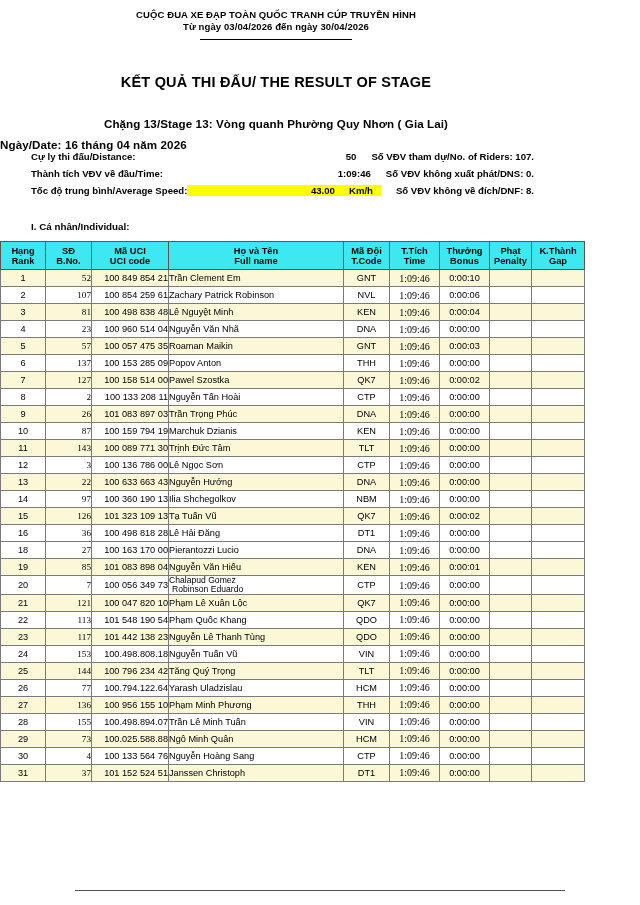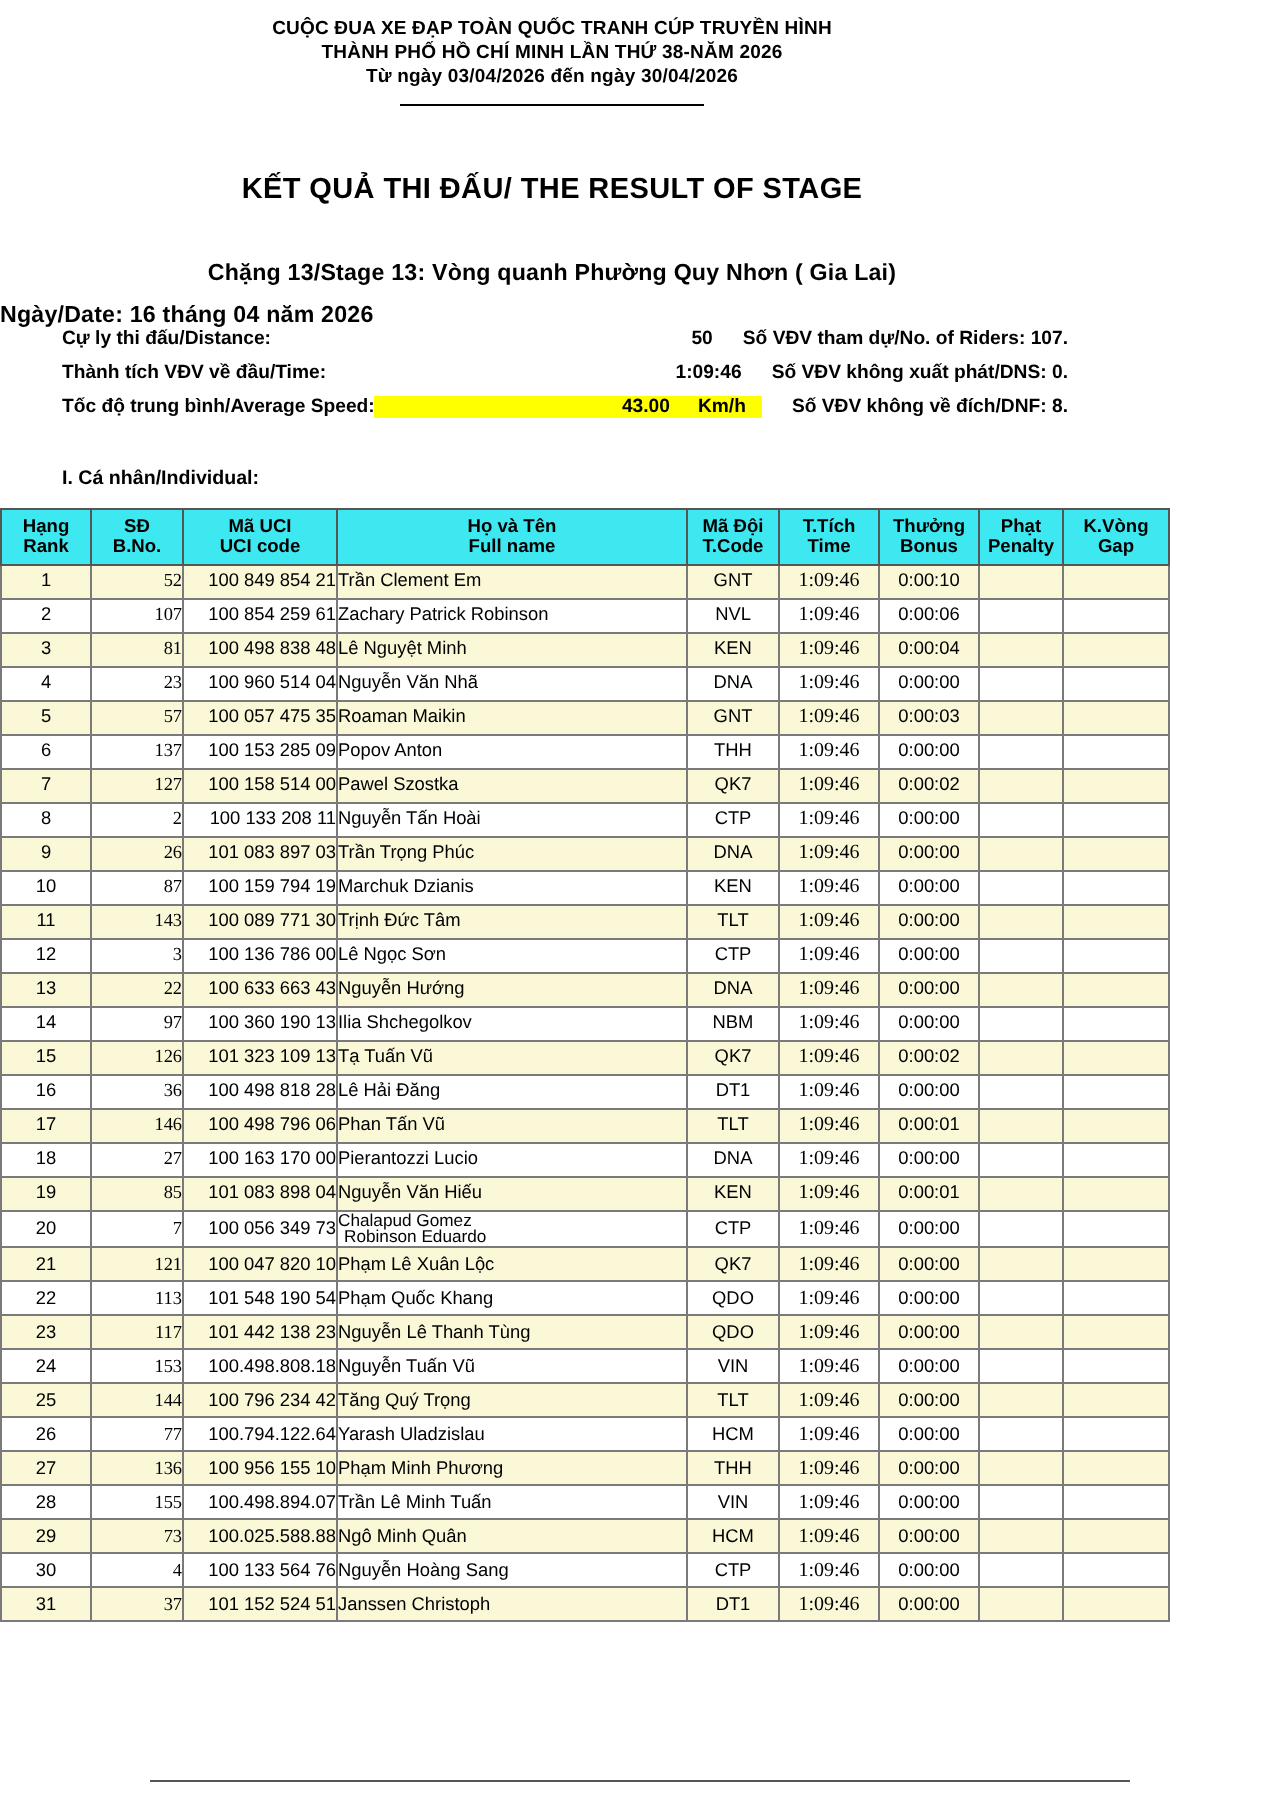--- a/index.html
+++ b/index.html
@@ -174,21 +174,20 @@
     bottom: 14px;
   }
 </style>
 </head>
 <body>
 
 <div class="page">
 
   <div class="masthead">
     <div class="masthead-line">CUỘC ĐUA XE ĐẠP TOÀN QUỐC TRANH CÚP TRUYỀN HÌNH</div>
-    <div class="masthead-line">THÀNH PHỐ HỒ CHÍ MINH LẦN THỨ 38-NĂM 2026</div>
     <div class="masthead-line">Từ ngày 03/04/2026 đến ngày 30/04/2026</div>
     <div class="masthead-rule"></div>
   </div>
 
   <div class="doc-title">KẾT QUẢ THI ĐẤU/ THE RESULT OF STAGE</div>
   <div class="stage-title">Chặng 13/Stage 13:  Vòng quanh Phường Quy Nhơn ( Gia Lai)</div>
   <div class="stage-date">Ngày/Date: 16 tháng 04 năm 2026</div>
 
   <div class="info-block">
 
@@ -268,21 +267,21 @@
           </th>
           <th>
             <span class="l1">Thưởng</span>
             <span class="l2">Bonus</span>
           </th>
           <th>
             <span class="l1">Phạt</span>
             <span class="l2">Penalty</span>
           </th>
           <th>
-            <span class="l1">K.Vòng</span>
+            <span class="l1">K.Thành</span>
             <span class="l2">Gap</span>
           </th>
         </tr>
       </thead>
       <tbody id="results-body">
           <tr class="odd">
             <td class="c-rank">1</td>
             <td class="c-bno">52</td>
             <td class="c-uci">100 849 854 21</td>
             <td class="c-name">Trần Clement Em</td>
@@ -447,31 +446,20 @@
             <td class="c-gap"></td>
           </tr>
           <tr class="even">
             <td class="c-rank">16</td>
             <td class="c-bno">36</td>
             <td class="c-uci">100 498 818 28</td>
             <td class="c-name">Lê Hải Đăng</td>
             <td class="c-team">DT1</td>
             <td class="c-time">1:09:46</td>
             <td class="c-bonus">0:00:00</td>
-            <td class="c-pen"></td>
-            <td class="c-gap"></td>
-          </tr>
-          <tr class="odd">
-            <td class="c-rank">17</td>
-            <td class="c-bno">146</td>
-            <td class="c-uci">100 498 796 06</td>
-            <td class="c-name">Phan Tấn Vũ</td>
-            <td class="c-team">TLT</td>
-            <td class="c-time">1:09:46</td>
-            <td class="c-bonus">0:00:01</td>
             <td class="c-pen"></td>
             <td class="c-gap"></td>
           </tr>
           <tr class="even">
             <td class="c-rank">18</td>
             <td class="c-bno">27</td>
             <td class="c-uci">100 163 170 00</td>
             <td class="c-name">Pierantozzi Lucio</td>
             <td class="c-team">DNA</td>
             <td class="c-time">1:09:46</td>

